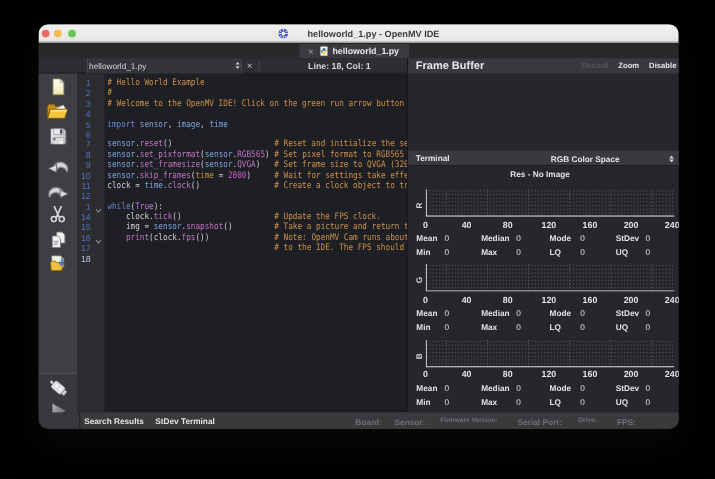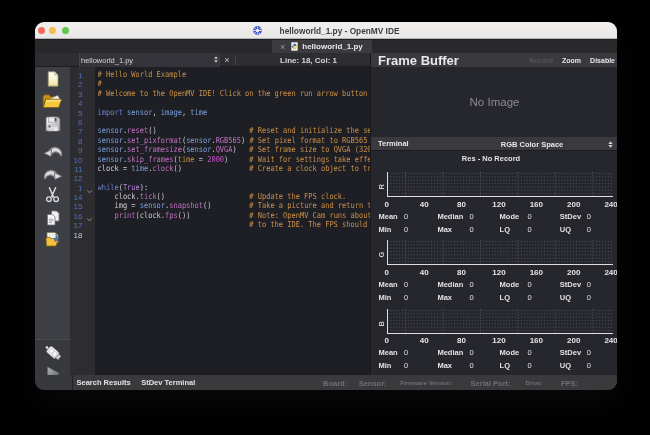--- a/index.html
+++ b/index.html
@@ -35,21 +35,21 @@
   #doc-combo { position:absolute; left:43.5px; top:0; width:141px; height:14px; background:#34343a; border-left:1px solid #46464a; }
   #doc-name { position:absolute; left:1.5px; top:2.5px; font-size:7.5px; color:#d6d6d8; }
   #combo-arrows { position:absolute; left:134px; top:3.2px; width:4px; height:7px; }
   #toolbar-div1 { position:absolute; left:184.4px; top:2px; width:1px; height:10px; background:#46464a; }
   #doc-close { position:absolute; left:187px; top:2px; width:10px; height:10px; color:#c2c2c6; font-size:9px; line-height:10px; text-align:center; }
   #toolbar-div2 { position:absolute; left:199.7px; top:2px; width:1px; height:10px; background:#46464a; }
   #line-col { position:absolute; left:230px; top:2.5px; width:72px; text-align:right; font-size:8px; color:#d6d6d8; font-weight:700; }
   
   #fb-header { position:absolute; left:335px; top:0; width:247px; height:14px; background:#3a3a3e;
     border-left:1px solid #19191c; display:flex; align-items:center; }
-  #fb-title { margin-left:7px; font-size:13px; font-weight:700; color:#e8e8ea; }
+  #fb-title { margin-left:7px; font-size:10px; font-weight:700; color:#e8e8ea; }
   #fb-buttons { margin-left:auto; margin-right:2px; display:flex; gap:9px; align-items:center; }
   #fb-buttons .fbbtn { font-size:7px; font-weight:700; color:#e5e5e7; }
   #fb-record { color:#55555a !important; }
   
   #content { position:absolute; left:0; top:45px; width:582px; height:308px; }
   
   #sidebar { position:absolute; left:0; top:0; width:35.3px; height:308px; background:#3d3f44; }
   #sidebar-bottom { position:absolute; left:0; top:273px; width:35.3px; height:35px; background:#37393d; }
   #sidebar-divider { position:absolute; left:0; top:272px; width:35.3px; height:1px; background:#4b4c52; }
   .sbi { position:absolute; left:0; width:35.3px; display:flex; justify-content:center; }
@@ -346,34 +346,31 @@
               <span class="num">17</span>
               <span class="txt"><span class="tk-v">                                    </span><span class="tk-c"># to the IDE. The FPS should increase once disconnected.</span></span>
             </div>
             <div class="cl cur">
               <span class="num">18</span>
               <span class="txt"></span>
             </div>
           </div>
       </div>
       <div id="rpanel">
-        <div id="fb-view">
-          <span id="no-image">No Image</span>
-        </div>
         <div id="hist-header">
           <span id="hist-title">Terminal</span>
           <div id="cs-combo">
             <span id="cs-label">RGB Color Space</span>
             <svg id="cs-arrows" viewBox="0 0 5 7">
                 <path d="M2.5 0.3 L4.7 3 L0.3 3 Z" fill="#d2d2d6"></path>
                 <path d="M2.5 6.7 L0.3 4 L4.7 4 Z" fill="#d2d2d6"></path>
               </svg>
           </div>
         </div>
-        <div id="res-label">Res - No Record</div>
+        <div id="res-label">Res - No Image</div>
         <div id="hist-blocks">
             <div class="hblock" style="top: 105px;">
               <div class="hchan">R</div>
               <div class="hplot"><svg width="226.4" height="25" viewBox="0 0 226.4 25">
                   <line x1="0.5" y1="1.5" x2="226.4" y2="1.5" stroke="#5d5d66" stroke-width="0.8" stroke-dasharray="1 1.9"></line>
                   <line x1="0.5" y1="4.85" x2="226.4" y2="4.85" stroke="#5d5d66" stroke-width="0.8" stroke-dasharray="1 1.9"></line>
                   <line x1="0.5" y1="8.2" x2="226.4" y2="8.2" stroke="#5d5d66" stroke-width="0.8" stroke-dasharray="1 1.9"></line>
                   <line x1="0.5" y1="11.55" x2="226.4" y2="11.55" stroke="#5d5d66" stroke-width="0.8" stroke-dasharray="1 1.9"></line>
                   <line x1="0.5" y1="14.9" x2="226.4" y2="14.9" stroke="#5d5d66" stroke-width="0.8" stroke-dasharray="1 1.9"></line>
                   <line x1="0.5" y1="18.25" x2="226.4" y2="18.25" stroke="#5d5d66" stroke-width="0.8" stroke-dasharray="1 1.9"></line>

